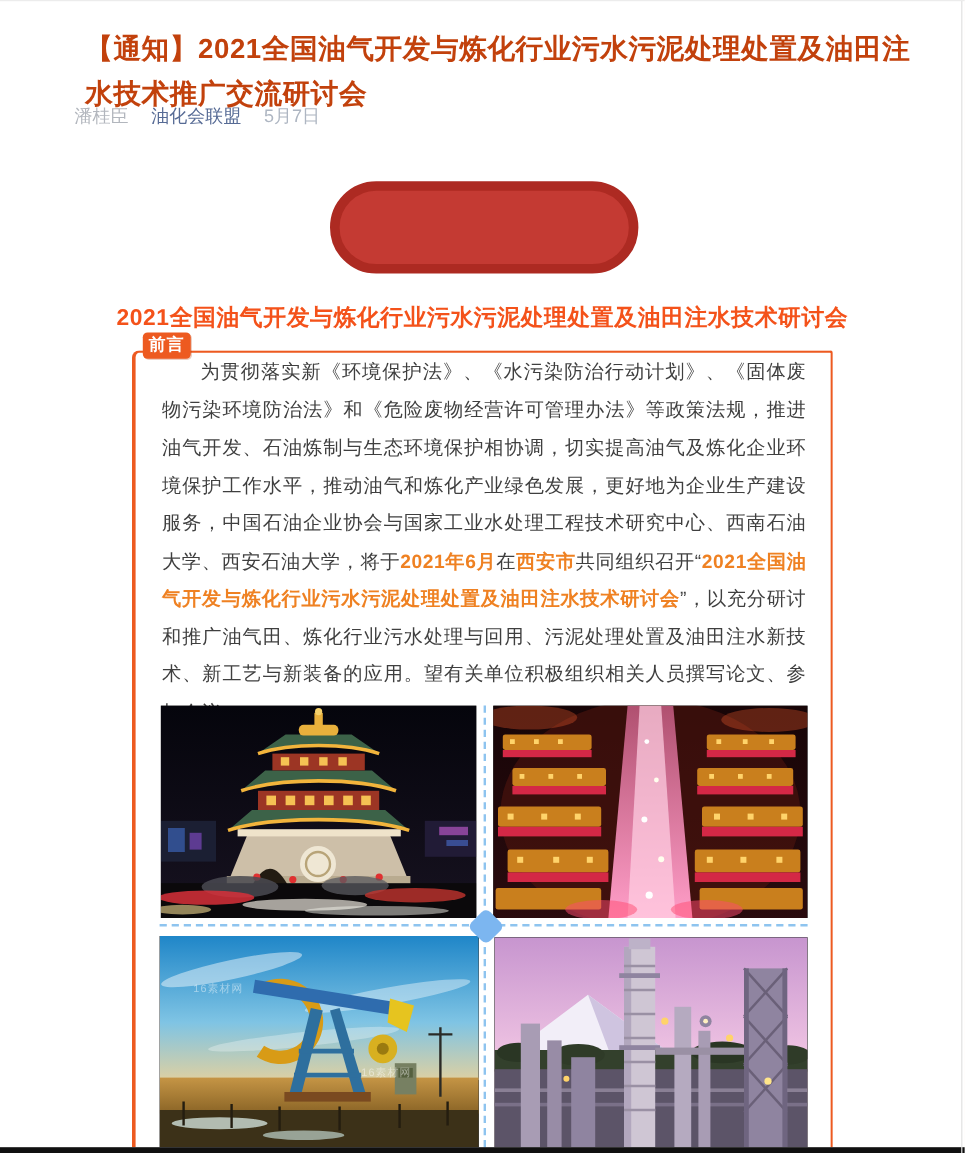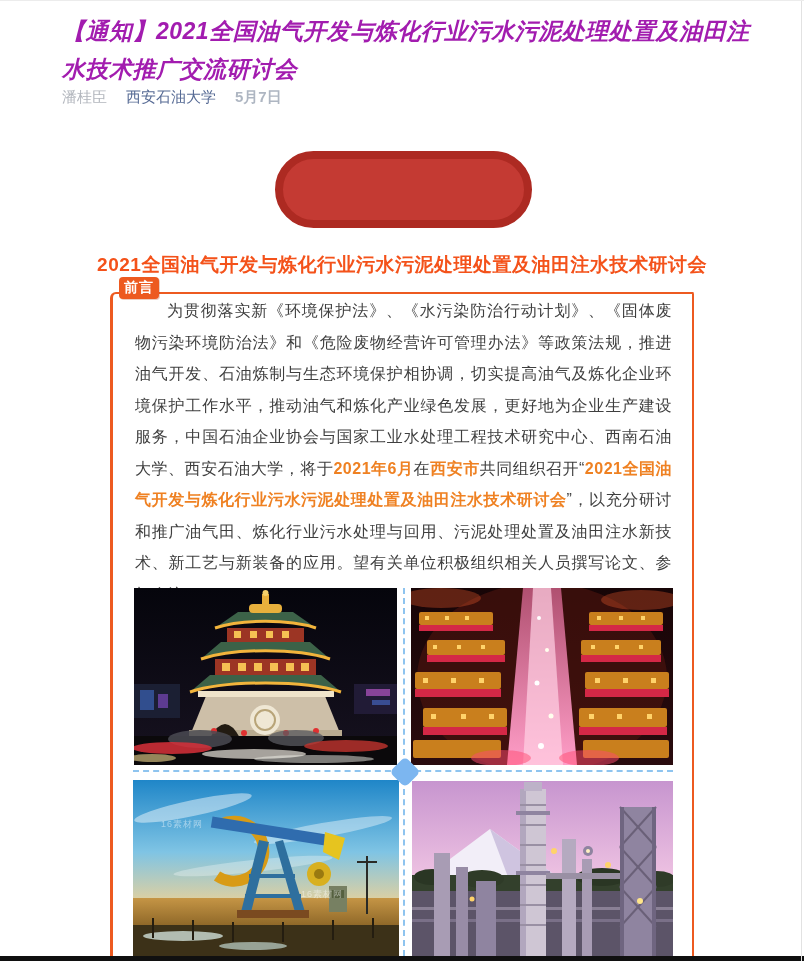--- a/index.html
+++ b/index.html
@@ -5,29 +5,28 @@
   html,body{margin:0;padding:0;background:#ffffff;}
   body{
     width:804px;height:961px;position:relative;overflow:hidden;
     font-family:"Liberation Sans","DejaVu Sans",sans-serif;
   }
   .page{position:absolute;inset:0;background:#fff;}
   .edge-right{position:absolute;top:0;right:2px;width:1px;height:961px;background:#e2e2e2;}
   .edge-top{position:absolute;top:0;left:0;width:804px;height:1px;background:#ececec;}
 
   .title{
-    position:absolute;left:62px;top:12px;width:692px;margin:0;
-    font-size:23px;line-height:38px;font-weight:bold;color:#a21caf;
+    position:absolute;left:62px;top:12px;width:692px;margin:9px;
+    font-size:23px;line-height:38px;font-weight:bold;color:#c2410c;
     letter-spacing:0.5px;
-    font-style:italic;
   }
   .byline{position:absolute;left:62px;top:88px;font-size:15px;display:flex;gap:19px;align-items:center;}
   .byline .author{color:#b2b6bd;}
   .byline .account{color:#576b95;font-weight:500;text-decoration:none;cursor:pointer;}
-  .byline .date{color:#aeb6c2;font-weight:bold;}
+  .byline .date{color:#aeb6c2;}
 
   .capsule{
     position:absolute;left:275px;top:151px;width:257px;height:77px;
     box-sizing:border-box;border-radius:40px;
     background:#c43a33;border:8px solid #ad2a22;cursor:pointer;
   }
 
   .headline{
     position:absolute;left:62px;top:252px;width:680px;margin:0;
     text-align:center;font-size:19px;font-weight:bold;color:#f4521a;letter-spacing:0.5px;
@@ -84,21 +83,21 @@
 </style>
 </head>
 <body>
 
 <div class="page">
 
   <h1 class="title">【通知】2021全国油气开发与炼化行业污水污泥处理处置及油田注水技术推广交流研讨会</h1>
 
   <div class="byline">
     <span class="author">潘桂臣</span>
-    <a class="account">西安石油大学</a>
+    <a class="account">油化会联盟</a>
     <span class="date">5月7日</span>
   </div>
 
   <div class="capsule"></div>
 
   <div class="headline">2021全国油气开发与炼化行业污水污泥处理处置及油田注水技术研讨会</div>
 
   <div class="preface-box"></div>
   <div class="preface-tag">前言</div>
 

